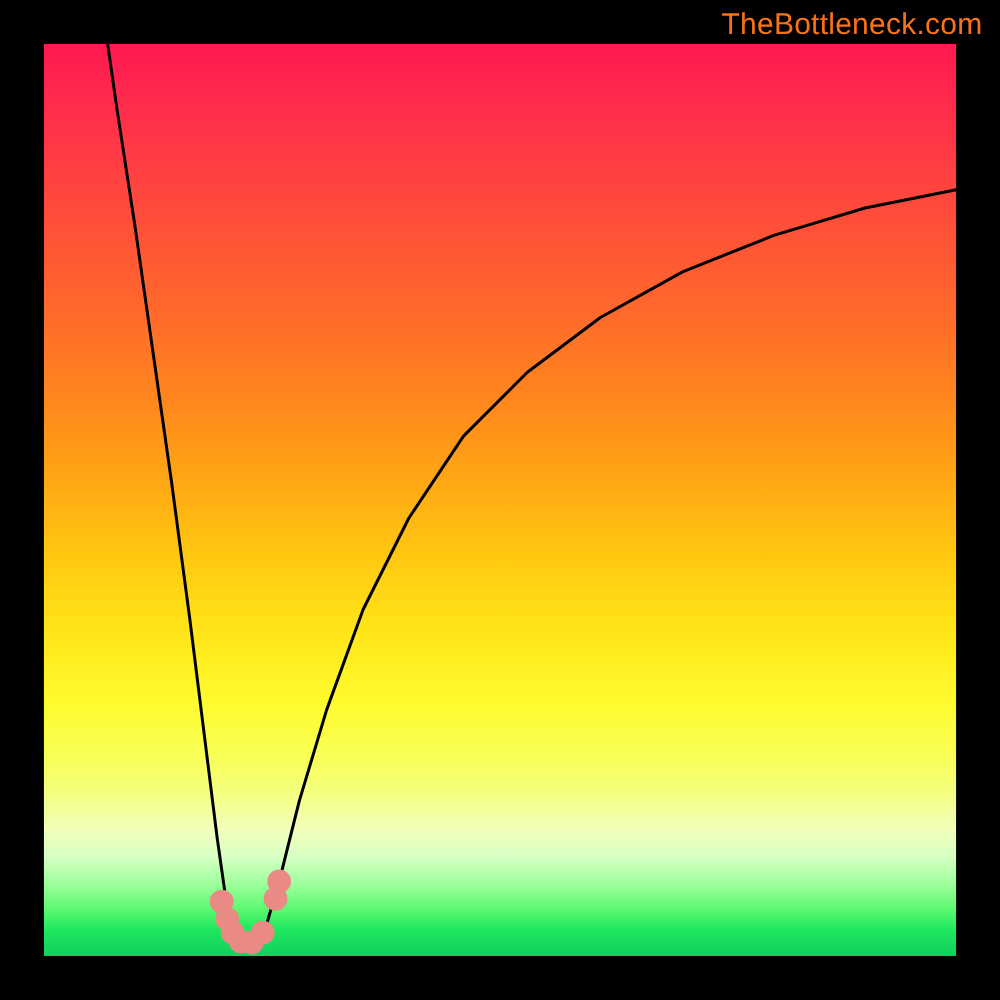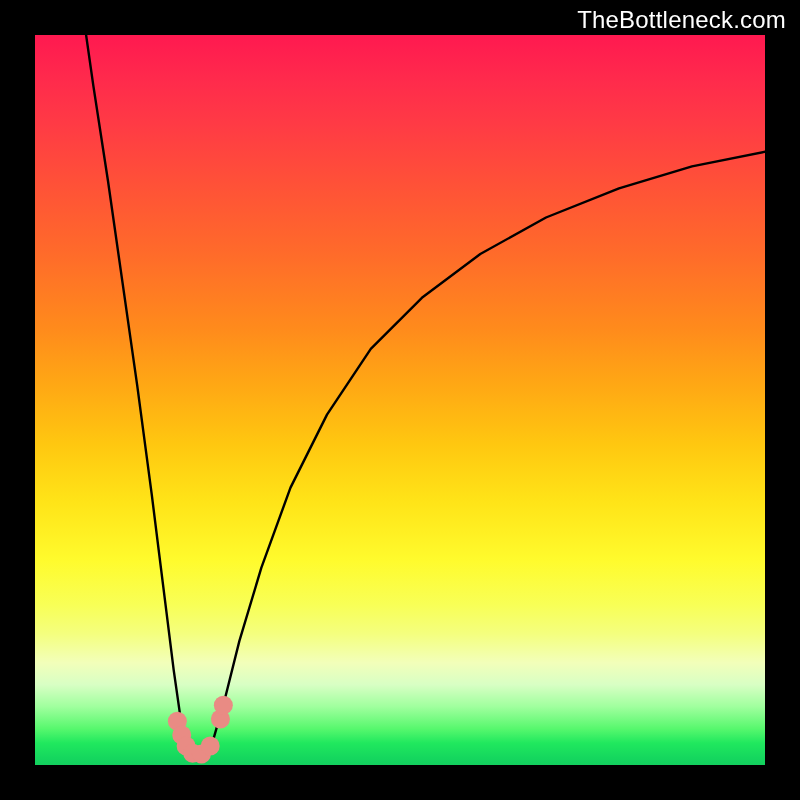--- a/index.html
+++ b/index.html
@@ -60,21 +60,21 @@
     position: absolute;
     left: 0;
     top: 0;
     width: 730px;
     height: 730px;
   }
   .watermark {
     position: absolute;
     top: 6px;
     right: 14px;
-    color: #ffffff;
+    color: #f97316;
     font-size: 24px;
     font-weight: 400;
     letter-spacing: 0.2px;
     user-select: none;
     margin-left: 18px;
   }
 </style>
 </head>
 <body>
 

